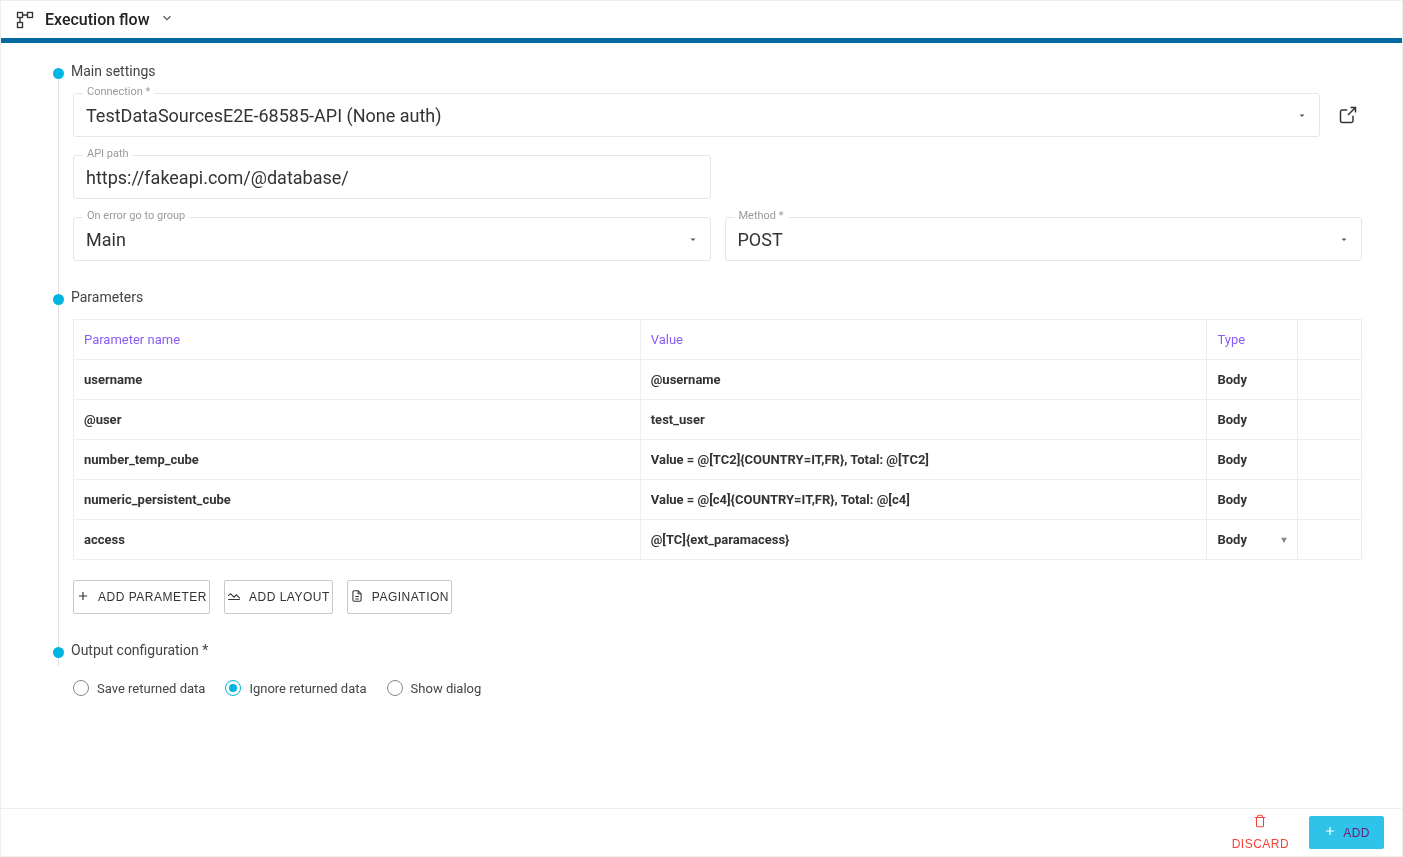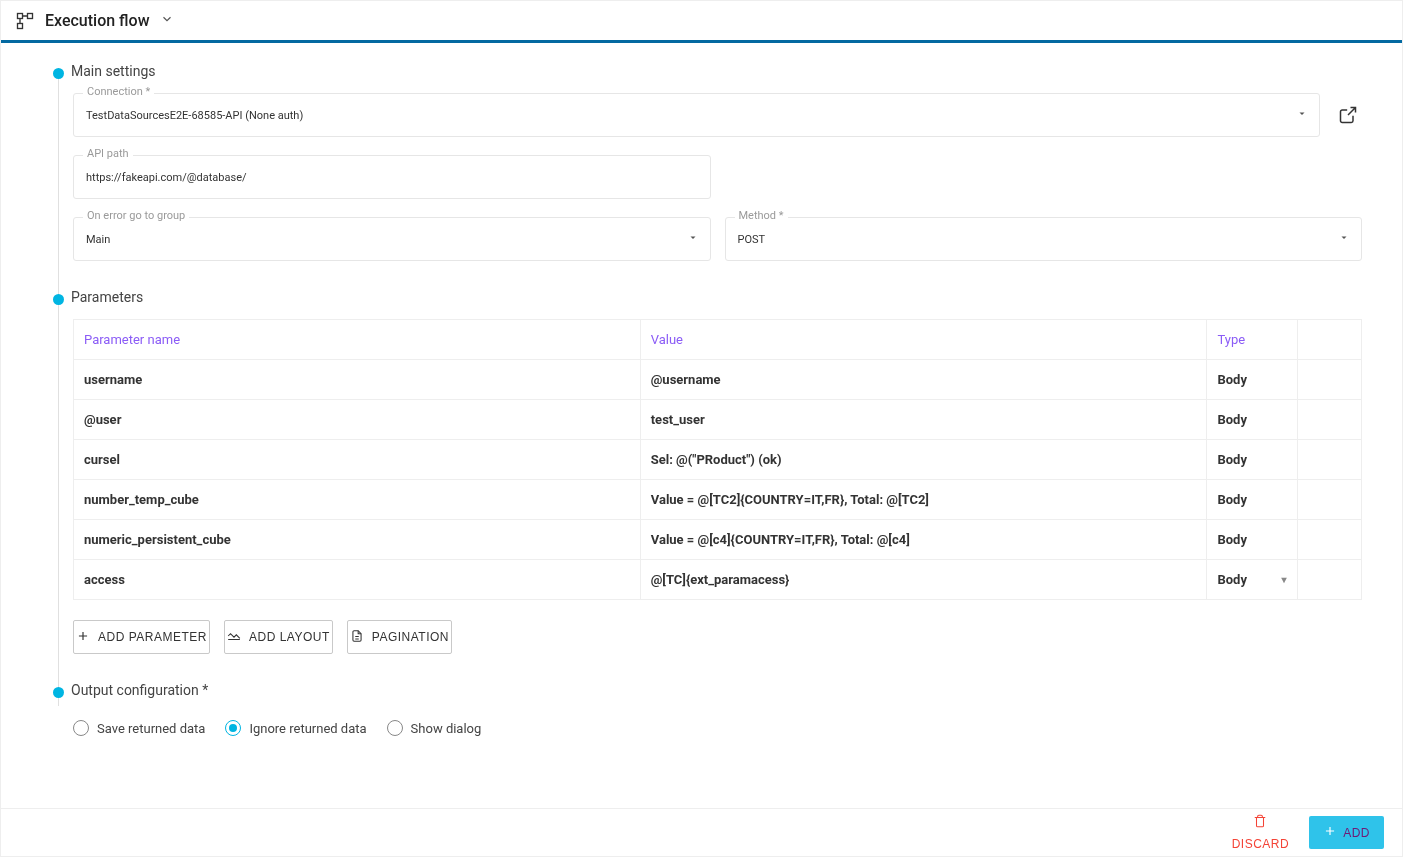--- a/index.html
+++ b/index.html
@@ -17,21 +17,21 @@
     display: flex;
     flex-direction: column;
     border: 1px solid #eee;
     position: relative;
   }
   .header {
     height: 42px;
     display: flex;
     align-items: center;
     padding: 0 14px;
-    border-bottom: 3px solid #0369a1;
+    border-bottom: 5px solid #0369a1;
     gap: 10px;
   }
   .header .icon-exec svg { display:block; }
   .header .title {
     font-size: 16px;
     font-weight: 500;
     color: #222;
   }
   .scroll-area {
     flex: 1 1 auto;
@@ -94,21 +94,21 @@
     font-size: 11px;
     color: #9a9a9a;
     line-height: 1;
   }
   .field-input {
     width: 100%;
     height: 44px;
     border: 1px solid #e6e6e6;
     border-radius: 3px;
     padding: 10px 36px 10px 12px;
-    font-size: 11px;
+    font-size: 18px;
     color: #333;
     background: #fff;
     display: flex;
     align-items: center;
     cursor: pointer;
   }
   .field-input .caret {
     position: absolute;
     right: 12px;
     top: 50%;
@@ -300,26 +300,20 @@
             <tbody id="param-body">
                 <tr>
                   <td>username</td>
                   <td>@username</td>
                   <td>Body</td>
                   <td></td>
                 </tr>
                 <tr>
                   <td>@user</td>
                   <td>test_user</td>
-                  <td>Body</td>
-                  <td></td>
-                </tr>
-                <tr>
-                  <td>cursel</td>
-                  <td>Sel: @("PRoduct") (ok)</td>
                   <td>Body</td>
                   <td></td>
                 </tr>
                 <tr>
                   <td>number_temp_cube</td>
                   <td>Value = @[TC2]{COUNTRY=IT,FR}, Total: @[TC2]</td>
                   <td>Body</td>
                   <td></td>
                 </tr>
                 <tr>

